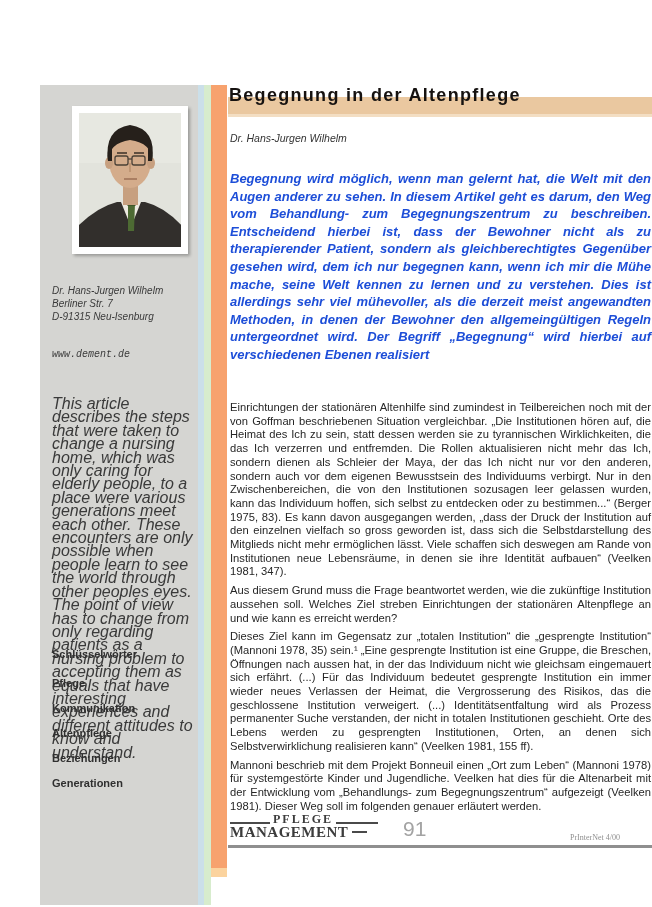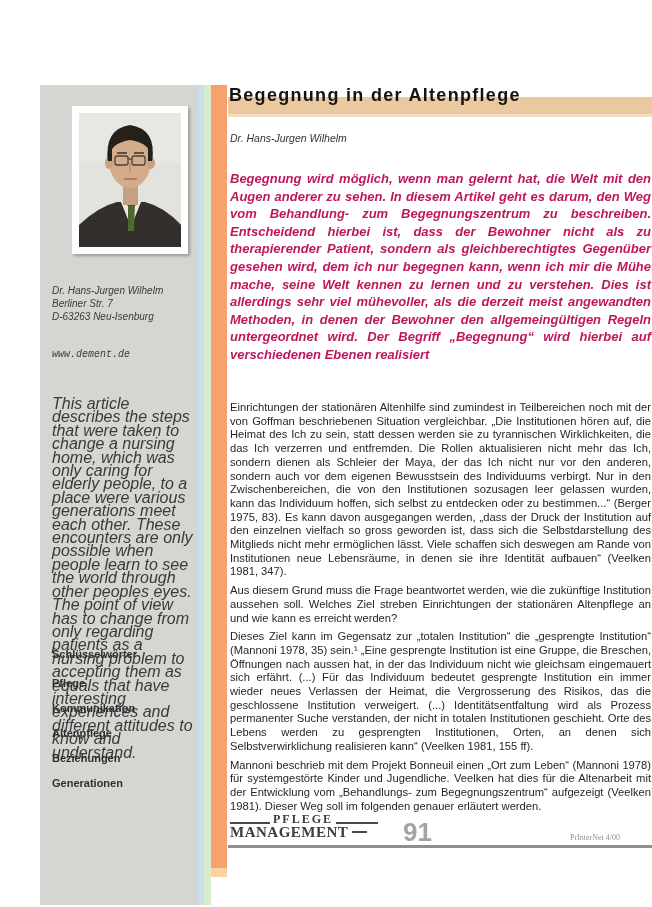--- a/index.html
+++ b/index.html
@@ -30,35 +30,35 @@
   .kw-head{top:648px;font-weight:bold;font-size:11px;color:#2f2f2f;}
   .kw-list{top:671px;font-weight:bold;font-size:11px;color:#2f2f2f;}
   .kw-list div{height:25px;line-height:25px;}
   
   .title-band{left:228px;top:97px;width:424px;height:17px;background:var(--c-band);}
   .title-band-soft{left:228px;top:114px;width:424px;height:3px;background:#f3dec3;}
   .art-title{left:229px;top:85px;width:424px;font-size:18px;font-weight:bold;
     letter-spacing:1.3px;color:#161210;z-index:3;}
   .byline{left:230px;top:132px;font-size:10.5px;font-style:italic;color:#333;}
   .intro{left:230px;top:170px;width:421px;font-size:13px;font-style:italic;font-weight:bold;
-    line-height:17.6px;color:#be185d;text-align:justify;}
+    line-height:17.6px;color:#1d4ed8;text-align:justify;}
   .bodytext{left:230px;top:401px;width:421px;font-size:11.2px;line-height:13.7px;
     color:#262626;text-align:justify;}
   .bodytext p{margin:0 0 5px 0;}
   
   .footer-logo{left:230px;top:813px;color:#3c3c3c;font-family:"Liberation Serif",serif;}
   .logo-row{display:flex;align-items:center;}
   .logo-top{font-size:12px;font-weight:bold;letter-spacing:2px;line-height:12px;}
   .logo-bottom{font-size:15px;font-weight:bold;letter-spacing:0.5px;line-height:14px;}
   .logo-dash{display:inline-block;border-top:2px solid #4a4a4a;}
   .d1{width:40px;margin-right:3px;align-self:flex-end;margin-bottom:1px;}
   .d2{width:42px;margin-left:3px;align-self:flex-end;margin-bottom:1px;}
   .d3{width:15px;margin-left:4px;}
   .footer-rule{left:228px;top:845px;width:424px;height:3px;background:var(--c-rule);}
-  .page-num{left:403px;top:817px;font-size:26px;font-weight:bold;color:#a3a3a3;}
+  .page-num{left:403px;top:817px;font-size:21px;font-weight:normal;color:#a3a3a3;}
   .issue{left:570px;top:833px;font-size:8px;color:#8f8f8f;font-family:Liberation Serif, serif;}
 </style>
 </head>
 <body>
 
 <div class="abs side-panel"></div>
 <div class="abs stripe-blue"></div>
 <div class="abs stripe-green"></div>
 <div class="abs stripe-orange"></div>
 <div class="abs stripe-orange-tip"></div>
@@ -93,21 +93,21 @@
     <line x1="38" y1="40" x2="48" y2="40" stroke="#3a2f26" stroke-width="1.5"></line>
     <line x1="55" y1="40" x2="65" y2="40" stroke="#3a2f26" stroke-width="1.5"></line>
     <line x1="51" y1="50" x2="51" y2="59" stroke="#b98f6d" stroke-width="1.5"></line>
     <line x1="45" y1="66" x2="58" y2="66" stroke="#9c6f55" stroke-width="1.5"></line>
   </svg>
 </div>
 
 <div class="abs side-text addr">
   <div>Dr. Hans-Jurgen Wilhelm</div>
   <div>Berliner Str. 7</div>
-  <div>D-63263 Neu-Isenburg</div>
+  <div>D-91315 Neu-Isenburg</div>
 </div>
 <div class="abs side-text site">www.dement.de</div>
 <div class="abs side-text abstract">This article describes the steps that were taken to change a nursing home, which was only caring for elderly people, to a place were various generations meet each other. These encounters are only possible when people learn to see the world through other peoples eyes. The point of view has to change from only regarding patients as a nursing problem to accepting them as equals that have interesting experiences and different attitudes to know and understand.</div>
 <div class="abs side-text kw-head">Schlüsselwörter</div>
 <div class="abs side-text kw-list">
   <div>Pflege</div>
   <div>Kommunikation</div>
   <div>Altenpflege</div>
   <div>Beziehungen</div>
   <div>Generationen</div>

